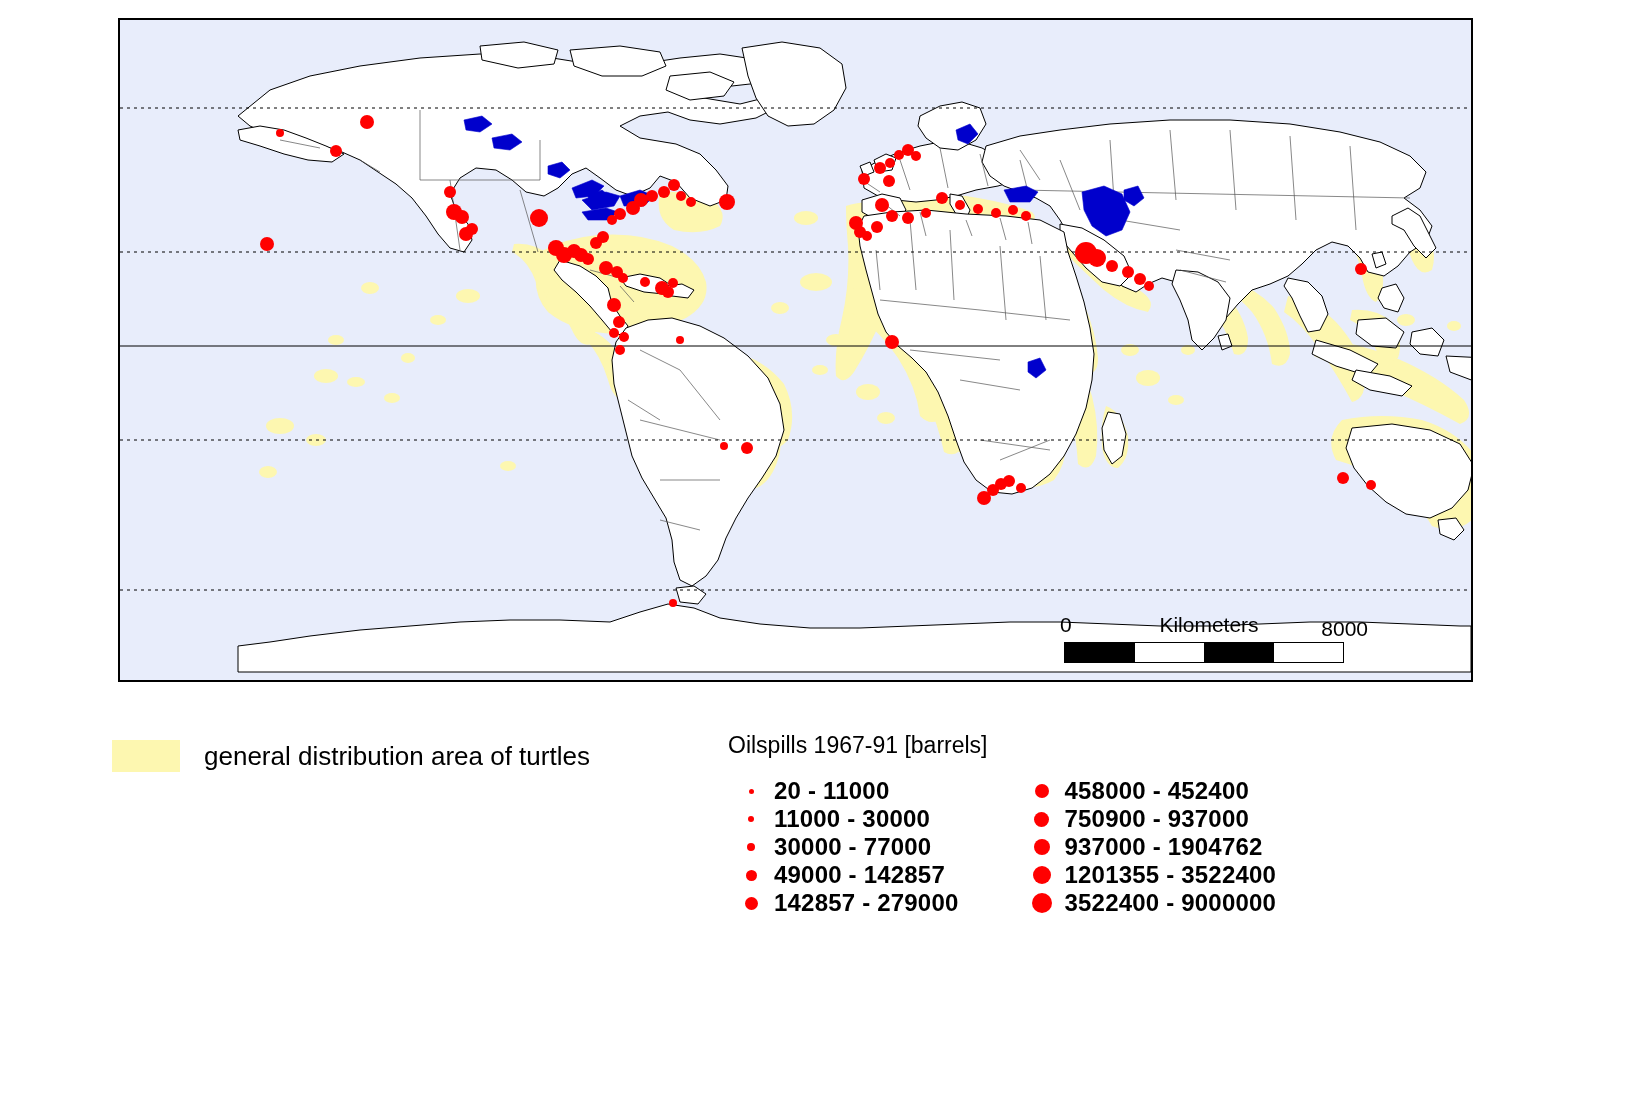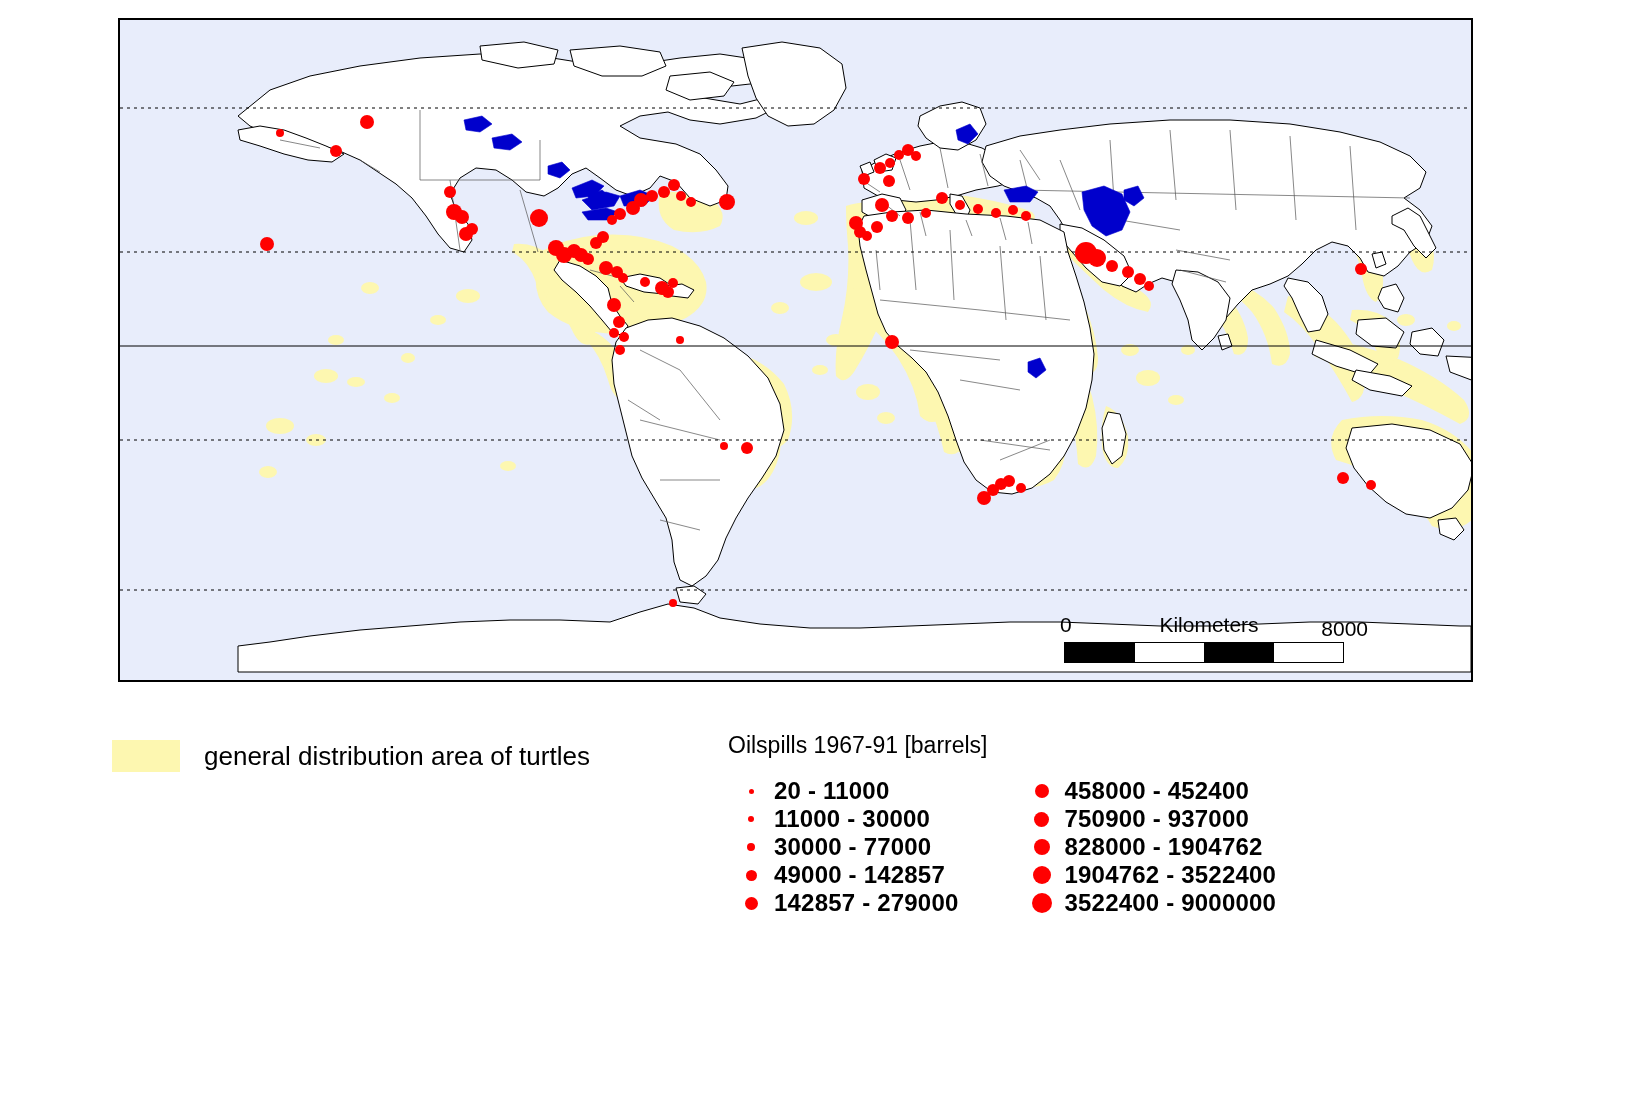--- a/index.html
+++ b/index.html
@@ -463,27 +463,27 @@
           <div class="spill-row">
             <span class="spill-dot-cell">
               <span class="spill-dot" style="width: 15px; height: 15px; background: rgb(255, 0, 0);"></span>
             </span>
             <span class="spill-text">750900 - 937000</span>
           </div>
           <div class="spill-row">
             <span class="spill-dot-cell">
               <span class="spill-dot" style="width: 16px; height: 16px; background: rgb(255, 0, 0);"></span>
             </span>
-            <span class="spill-text">828000 - 1904762</span>
+            <span class="spill-text">937000 - 1904762</span>
           </div>
           <div class="spill-row">
             <span class="spill-dot-cell">
               <span class="spill-dot" style="width: 18px; height: 18px; background: rgb(255, 0, 0);"></span>
             </span>
-            <span class="spill-text">1904762 - 3522400</span>
+            <span class="spill-text">1201355 - 3522400</span>
           </div>
           <div class="spill-row">
             <span class="spill-dot-cell">
               <span class="spill-dot" style="width: 20px; height: 20px; background: rgb(255, 0, 0);"></span>
             </span>
             <span class="spill-text">3522400 - 9000000</span>
           </div>
         </div>
     </div>
   </div>

